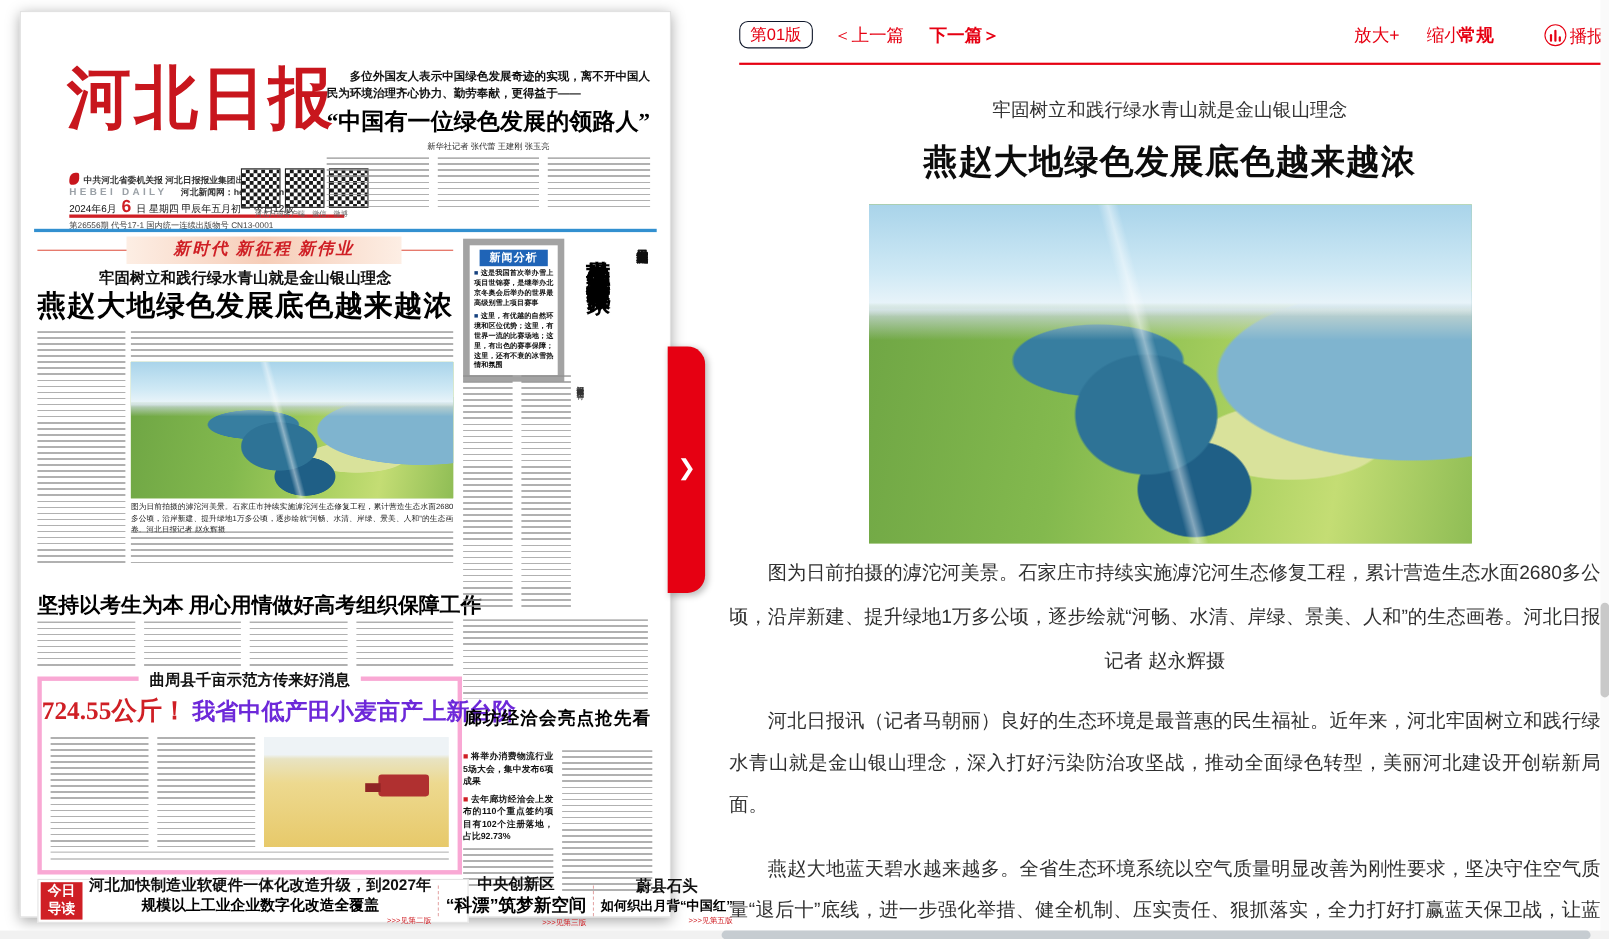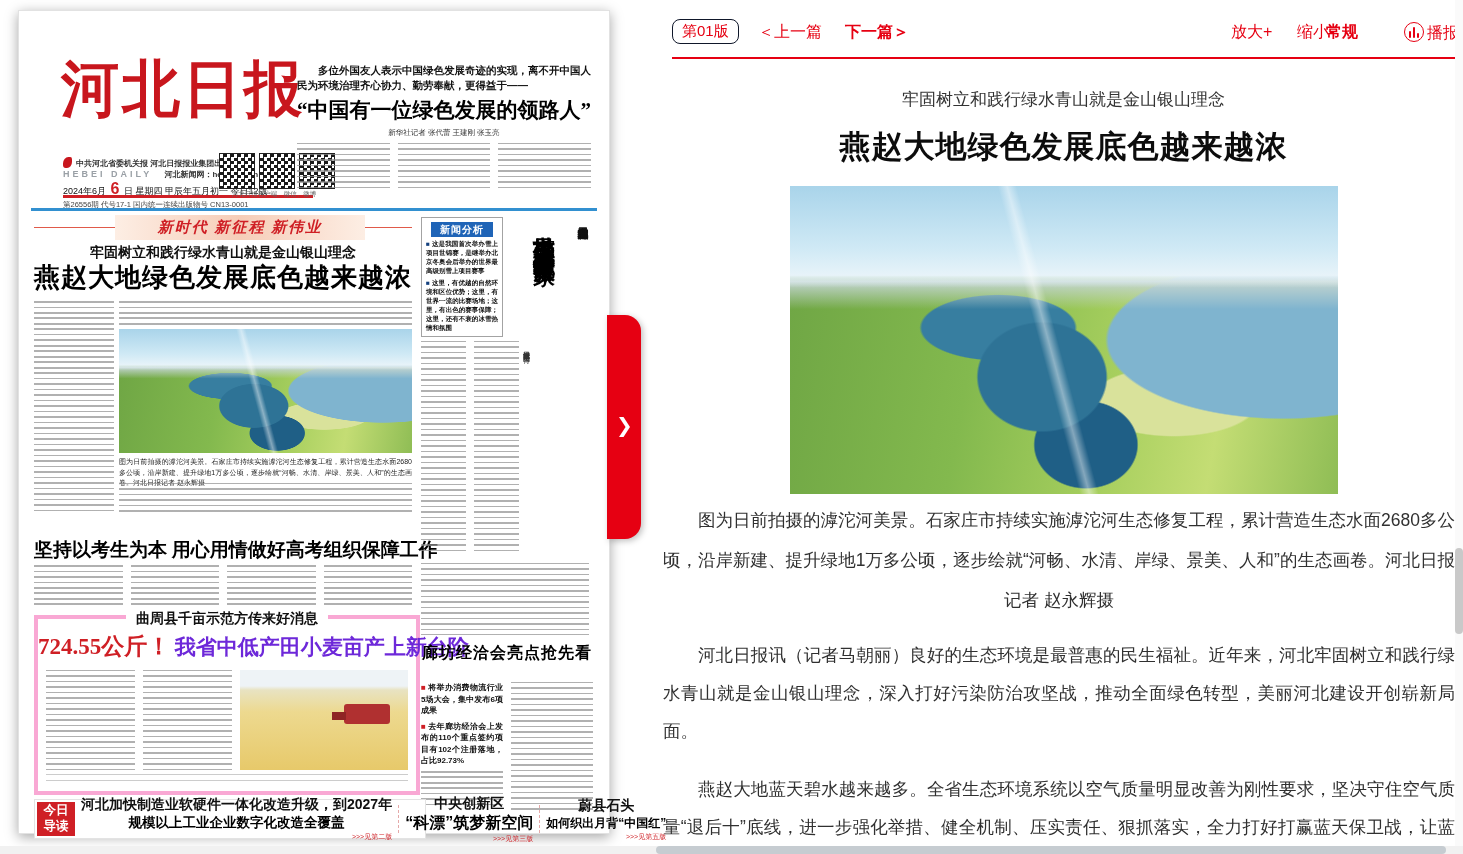--- a/index.html
+++ b/index.html
@@ -51,21 +51,21 @@
   .mast-info{position:absolute;left:44px;font-size:8px;color:#333;white-space:nowrap;}
   .logo-blob{display:inline-block;width:9px;height:11px;background:#c8161d;border-radius:60% 20% 55% 30%;margin-right:4px;vertical-align:-2px;}
   .qr{width:34px;height:34px;border:1px solid #222;background:repeating-conic-gradient(#1a1a1a 0% 25%,#fff 0% 50%);background-size:7px 7px;}
   .blue-rule{position:absolute;left:12px;top:197px;width:566px;height:3px;background:#3290d0;}
   .banner-line{position:absolute;left:15px;top:216px;width:378px;height:1px;background:#e05a4a;}
   .banner{position:absolute;left:96px;top:204px;width:250px;height:25px;background:linear-gradient(90deg,#fdeee4,#f6cdb8 50%,#fdeee4);color:#cf1f25;font-weight:bold;font-style:italic;text-align:center;font-size:15px;line-height:25px;letter-spacing:2px;}
   .np-kicker{position:absolute;left:15px;top:233px;width:378px;text-align:center;font-weight:bold;font-size:14px;color:#111;}
   .np-title{position:absolute;left:8px;top:249px;width:392px;text-align:center;font-weight:bold;font-size:26px;color:#000;letter-spacing:1px;}
   .tiny-caption{font-size:7px;line-height:10.5px;color:#222;text-align:justify;}
   .vert{writing-mode:vertical-rl;}
-  .an-box{position:absolute;left:402px;top:206px;width:80px;height:118px;border:1px solid #a3a3a3;}
+  .an-box{position:absolute;left:402px;top:206px;width:80px;height:118px;border:6px solid #a3a3a3;}
   .an-head{margin:4px auto 2px;width:62px;height:15px;background:#1f64b7;color:#fff;font-size:10px;font-weight:bold;text-align:center;line-height:15px;letter-spacing:1px;}
   .an-box ul{margin:2px 4px;padding:0;list-style:none;font-size:6.5px;line-height:9px;color:#111;font-weight:bold;text-align:justify;}
   .an-box li::before{content:"■ ";color:#14407e;}
   .an-box li{margin-bottom:3px;}
   .wheat-box{position:absolute;left:15px;top:604px;width:378px;height:172px;border:4px solid #f9a8d4;}
   .wheat-label{position:absolute;left:50%;top:-9px;transform:translateX(-50%);background:#fff;padding:0 10px;font-weight:bold;font-size:14px;color:#111;white-space:nowrap;}
   .wheat-head{margin-top:12px;text-align:center;white-space:nowrap;}
   .wheat-photo{position:relative;background:linear-gradient(180deg,#eef3f6 0 16%,#e8e3c2 20%,#edd98f 42%,#e7c96a 100%);}
   .harvester{position:absolute;right:18px;top:34px;width:46px;height:20px;background:#b03030;border-radius:3px;}
   .harvester::after{content:"";position:absolute;left:-12px;top:8px;width:14px;height:8px;background:#8f2424;}

